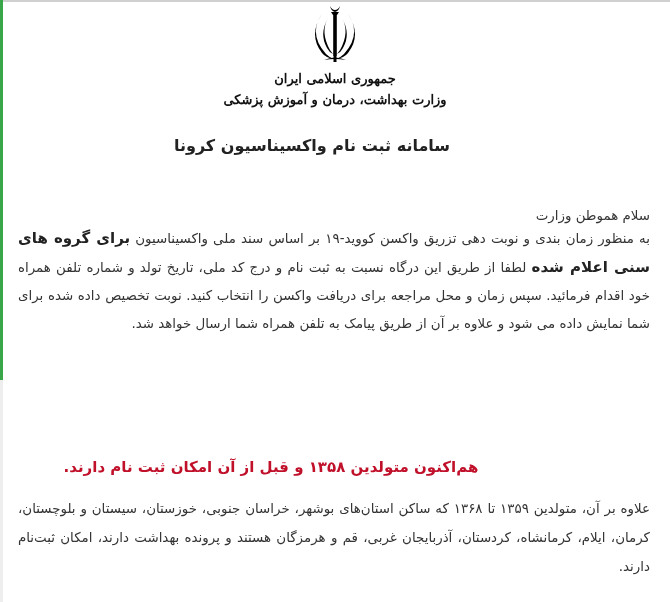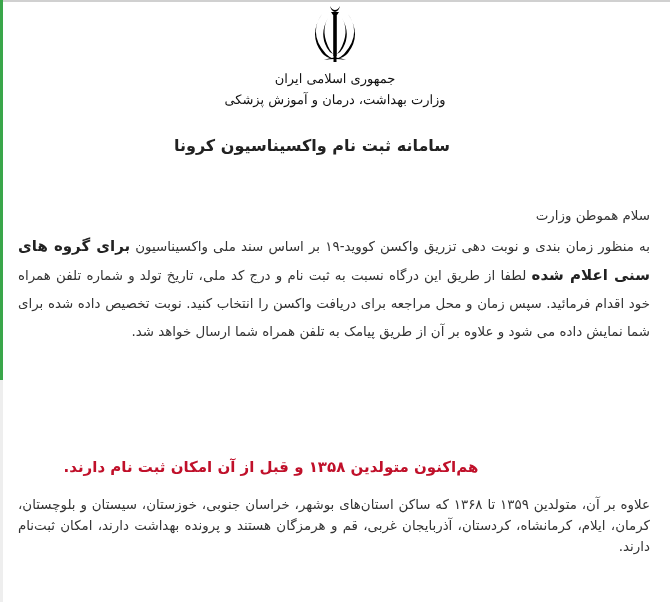--- a/index.html
+++ b/index.html
@@ -4,33 +4,33 @@
 <style>
   * { box-sizing: border-box; margin: 0; padding: 0; }
   html, body { width: 670px; height: 602px; background: #ffffff; overflow: hidden; }
   body { position: relative; font-family: "DejaVu Sans", sans-serif; color: #333333; }
   .top-border { position: absolute; left: 0; top: 0; width: 670px; height: 2px; background: #d0d0d0; }
   .left-accent { position: absolute; left: 0; top: 0; width: 3px; height: 380px; background: #3aa64a; }
   .left-accent-lower { position: absolute; left: 0; top: 380px; width: 3px; height: 222px; background: #eeeeee; }
 
   .header { position: absolute; left: 0; top: 4px; width: 670px; text-align: center; }
   .emblem { display: block; margin: 0 auto; width: 50px; height: 62px; }
-  .logo-line1 { font-family: "DejaVu Serif", serif; font-size: 13px; font-weight: normal; color: #111; margin-top: 3px; line-height: 20px; }
-  .logo-line2 { font-family: "DejaVu Serif", serif; font-size: 13px; font-weight: normal; color: #111; line-height: 22px; }
+  .logo-line1 { font-family: "DejaVu Serif", serif; font-size: 13px; font-weight: bold; color: #111; margin-top: 3px; line-height: 20px; }
+  .logo-line2 { font-family: "DejaVu Serif", serif; font-size: 13px; font-weight: bold; color: #111; line-height: 22px; }
 
   .page-title { position: absolute; left: 0; top: 136px; width: 624px; text-align: center; font-size: 16px; font-weight: bold; color: #222; direction: rtl; }
 
   .content { position: absolute; right: 20px; left: 18px; direction: rtl; text-align: justify; font-size: 13.4px; line-height: 28px; color: #333; }
   .greeting { top: 202px; }
-  .intro { top: 232px; }
+  .intro { top: 224px; }
   .intro b { font-size: 15px; color: #222; }
 
   .notice { position: absolute; left: 0; top: 458px; width: 542px; text-align: center; direction: rtl; font-size: 15px; font-weight: bold; color: #c0102a; }
 
-  .details { top: 494px; line-height: 21px; }
+  .details { top: 494px; line-height: 29px; }
 </style>
 </head>
 <body>
 
 <div class="top-border"></div>
 <div class="left-accent"></div>
 <div class="left-accent-lower"></div>
 
 <div class="header">
   <svg class="emblem" viewBox="0 0 50 62">

